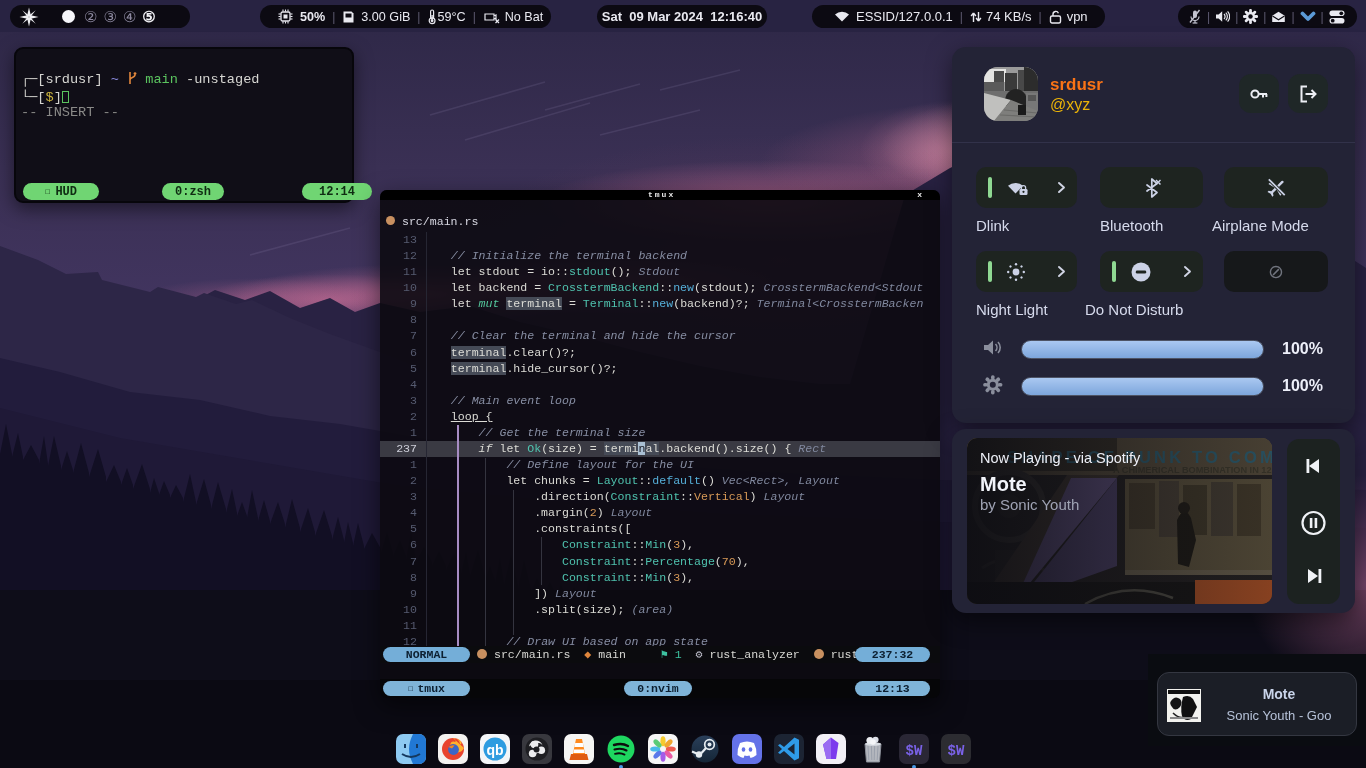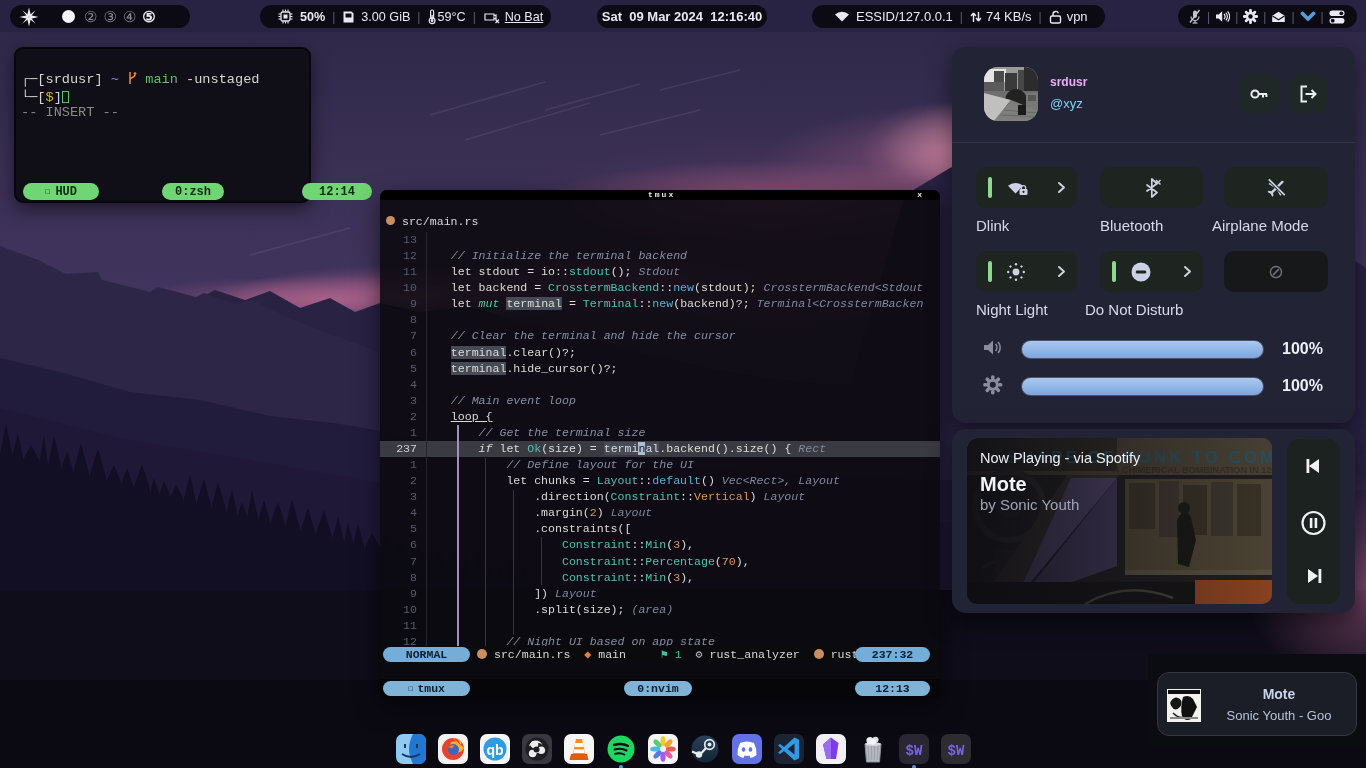--- a/index.html
+++ b/index.html
@@ -4,21 +4,21 @@
 <style>
 *{margin:0;padding:0;box-sizing:border-box;}
 html,body{width:1366px;height:768px;overflow:hidden;background:#0b0a13;font-family:"Liberation Sans",sans-serif;-webkit-font-smoothing:antialiased;}
 #screen{position:absolute;left:0;top:0;width:1366px;height:768px;}
 .abs{position:absolute;}
 
 #topbar{position:absolute;left:0;top:0;width:1366px;height:32px;background:#282342;}
 .pill{position:absolute;top:5px;height:23px;background:#0c0a12;border-radius:12px;display:flex;align-items:center;color:#e9e9f0;font-size:13px;}
 .sep{color:#5f5b72;padding:0 7px;font-size:12px;}
 
-#term{position:absolute;left:14px;top:47px;width:297px;height:156px;background:#100e17;border:2px solid #07060b;border-radius:9px;box-shadow:0 6px 18px rgba(0,0,0,.5);}
+#term{position:absolute;left:14px;top:47px;width:340px;height:156px;background:#100e17;border:2px solid #07060b;border-radius:9px;box-shadow:0 6px 18px rgba(0,0,0,.5);}
 #term pre{font-family:"Liberation Mono",monospace;font-size:13.6px;line-height:15.6px;color:#d6d6d2;margin:22px 0 0 5px;}
 .tpill{position:absolute;height:17px;background:#70d573;border-radius:9px;color:#0f2c12;font-family:"Liberation Mono",monospace;font-size:12px;font-weight:bold;display:flex;align-items:center;justify-content:center;}
 
 #tmux{position:absolute;left:380px;top:190px;width:560px;height:508px;border-radius:7px;box-shadow:0 8px 24px rgba(0,0,0,.55);overflow:hidden;background:rgba(12,10,17,0.90);}
 #tmuxtitle{position:absolute;left:0;top:0;width:560px;height:10px;background:#000;color:#e8e8e8;font-family:"Liberation Mono",monospace;font-size:8px;font-weight:bold;}
 #code{position:absolute;left:0;top:42px;width:560px;height:416px;font-family:"Liberation Mono",monospace;font-size:11.58px;line-height:16.08px;color:#dcdcd6;white-space:pre;}
 .ln{display:inline-block;width:43px;text-align:right;color:#565b70;padding-right:6px;}
 .cm{color:#878ea3;font-style:italic;}
 .ty{color:#4fc2ae;}
 .fn{color:#56b0da;}
@@ -171,21 +171,21 @@
         </span>
         <span>59°C</span>
         <span class="sep">|</span>
   <span id="i-bat" style="display:inline-flex;align-items:center;">
           <svg width="17" height="14" viewBox="0 0 17 14">
             <path d="M2,4 h9 v2 l2,-1 v4 l-2,-1 v2 h-9 z" fill="none" stroke="#e9e9f0" stroke-width="1.2"></path>
             <line x1="12.5" y1="9.5" x2="16" y2="13" stroke="#e9e9f0" stroke-width="1.3"></line>
             <line x1="16" y1="9.5" x2="12.5" y2="13" stroke="#e9e9f0" stroke-width="1.3"></line>
           </svg>
         </span>
-        <span style="margin-left:5px;text-decoration:underline;">No Bat</span>
+        <span style="margin-left:5px;">No Bat</span>
 </div>
 <div class="pill" style="left:597px;width:170px;justify-content:center;font-weight:bold;font-size:13px;">Sat&nbsp;&nbsp;09&nbsp;Mar&nbsp;2024&nbsp;&nbsp;12:16:40</div>
 <div class="pill" style="left:812px;width:293px;padding-left:22px;">
   <span id="i-wifi" style="display:inline-flex;align-items:center;">
           <svg width="16" height="13" viewBox="0 0 16 13">
             <path d="M8,11.5 L1,4.5 A10.5,10.5 0 0 1 15,4.5 Z" fill="#e9e9f0"></path>
           </svg>
         </span>
         <span style="margin-left:6px;">ESSID/127.0.0.1</span>
         <span class="sep">|</span>
@@ -301,21 +301,21 @@
 <span class="ln">2</span>            let chunks = <span class="ty">Layout</span>::<span class="fn">default</span>() <span class="inl">Vec&lt;Rect&gt;, Layout</span>
 <span class="ln">3</span>                .direction(<span class="ty">Constraint</span>::<span class="nu">Vertical</span>) <span class="inl">Layout</span>
 <span class="ln">4</span>                .margin(<span class="nu">2</span>) <span class="inl">Layout</span>
 <span class="ln">5</span>                .constraints([
 <span class="ln">6</span>                    <span class="ty">Constraint</span>::<span class="ty">Min</span>(<span class="nu">3</span>),
 <span class="ln">7</span>                    <span class="ty">Constraint</span>::<span class="ty">Percentage</span>(<span class="nu">70</span>),
 <span class="ln">8</span>                    <span class="ty">Constraint</span>::<span class="ty">Min</span>(<span class="nu">3</span>),
 <span class="ln">9</span>                ]) <span class="inl">Layout</span>
 <span class="ln">10</span>                .split(size); <span class="inl">(area)</span>
 <span class="ln">11</span>
-<span class="ln">12</span>            <span class="cm">// Night UI based on app state</span></div>
+<span class="ln">12</span>            <span class="cm">// Draw UI based on app state</span></div>
 
 <div class="abs" style="left:46px;top:42px;width:1px;height:414px;background:#262633;"></div>
 <div class="abs" style="left:77px;top:235px;width:2px;height:221px;background:#a78cc4;"></div>
 <div class="abs" style="left:105px;top:268px;width:1px;height:188px;background:#34343f;"></div>
 <div class="abs" style="left:133px;top:300px;width:1px;height:145px;background:#34343f;"></div>
 <div class="abs" style="left:161px;top:347px;width:1px;height:48px;background:#34343f;"></div>
 <div id="statusline">
   <div class="bpill" style="left:3px;top:1px;width:87px;background:#74aed8;">NORMAL</div>
   <span style="position:absolute;left:97px;top:1px;font-family:'Liberation Mono',monospace;font-size:11.58px;color:#d8d8d4;white-space:pre;"><span style="display:inline-block;width:10px;height:10px;border-radius:5px;background:#c89060;vertical-align:-1px;"></span> src/main.rs  <span style="color:#e0863c;">◆</span> main     <span style="color:#3dc2a0;">⚑ 1</span>  <span style="color:#b8b8c4;">⚙</span> rust_analyzer  <span style="display:inline-block;width:10px;height:10px;border-radius:5px;background:#c89060;vertical-align:-1px;"></span> rust</span>
   <div class="bpill" style="left:475px;top:1px;width:75px;background:#74aed8;">237:32</div>
@@ -342,22 +342,22 @@
 <rect x="42" y="26" width="12" height="18" fill="#787878"></rect>
 <rect x="44" y="28" width="8" height="6" fill="#565656"></rect>
 <polygon points="0,26 27,33 10,54 0,54" fill="#c0c0be"></polygon>
 <polygon points="27,33 54,44 54,54 10,54" fill="#7e7e7c"></polygon>
 <g stroke="#6a6a68" stroke-width="1.2">
             <line x1="16" y1="48" x2="54" y2="50"></line>
             <line x1="20" y1="43" x2="54" y2="46"></line>
           </g>
 <rect x="34" y="38" width="8" height="10" fill="#1a1a1a"></rect>
 </svg></div>
-  <div class="abs" style="left:98px;top:28px;color:#f0abfc;font-weight:bold;font-size:12px;">srdusr</div>
-  <div class="abs" style="left:98px;top:49px;color:#7dd3fc;font-size:13px;">@xyz</div>
+  <div class="abs" style="left:98px;top:28px;color:#f97316;font-weight:bold;font-size:17px;">srdusr</div>
+  <div class="abs" style="left:98px;top:49px;color:#eab308;font-size:16px;">@xyz</div>
   <div class="sqbtn" style="left:287px;" id="keybtn">
         <svg width="22" height="22" viewBox="0 0 22 22">
           <circle cx="7" cy="11" r="3.6" fill="none" stroke="#eceef4" stroke-width="2"></circle>
           <line x1="10.6" y1="11" x2="19" y2="11" stroke="#eceef4" stroke-width="2"></line>
           <line x1="15" y1="11" x2="15" y2="14.5" stroke="#eceef4" stroke-width="2"></line>
           <line x1="18.4" y1="11" x2="18.4" y2="14" stroke="#eceef4" stroke-width="2"></line>
         </svg>
       </div>
   <div class="sqbtn" style="left:336px;" id="outbtn">
         <svg width="22" height="22" viewBox="0 0 22 22">

